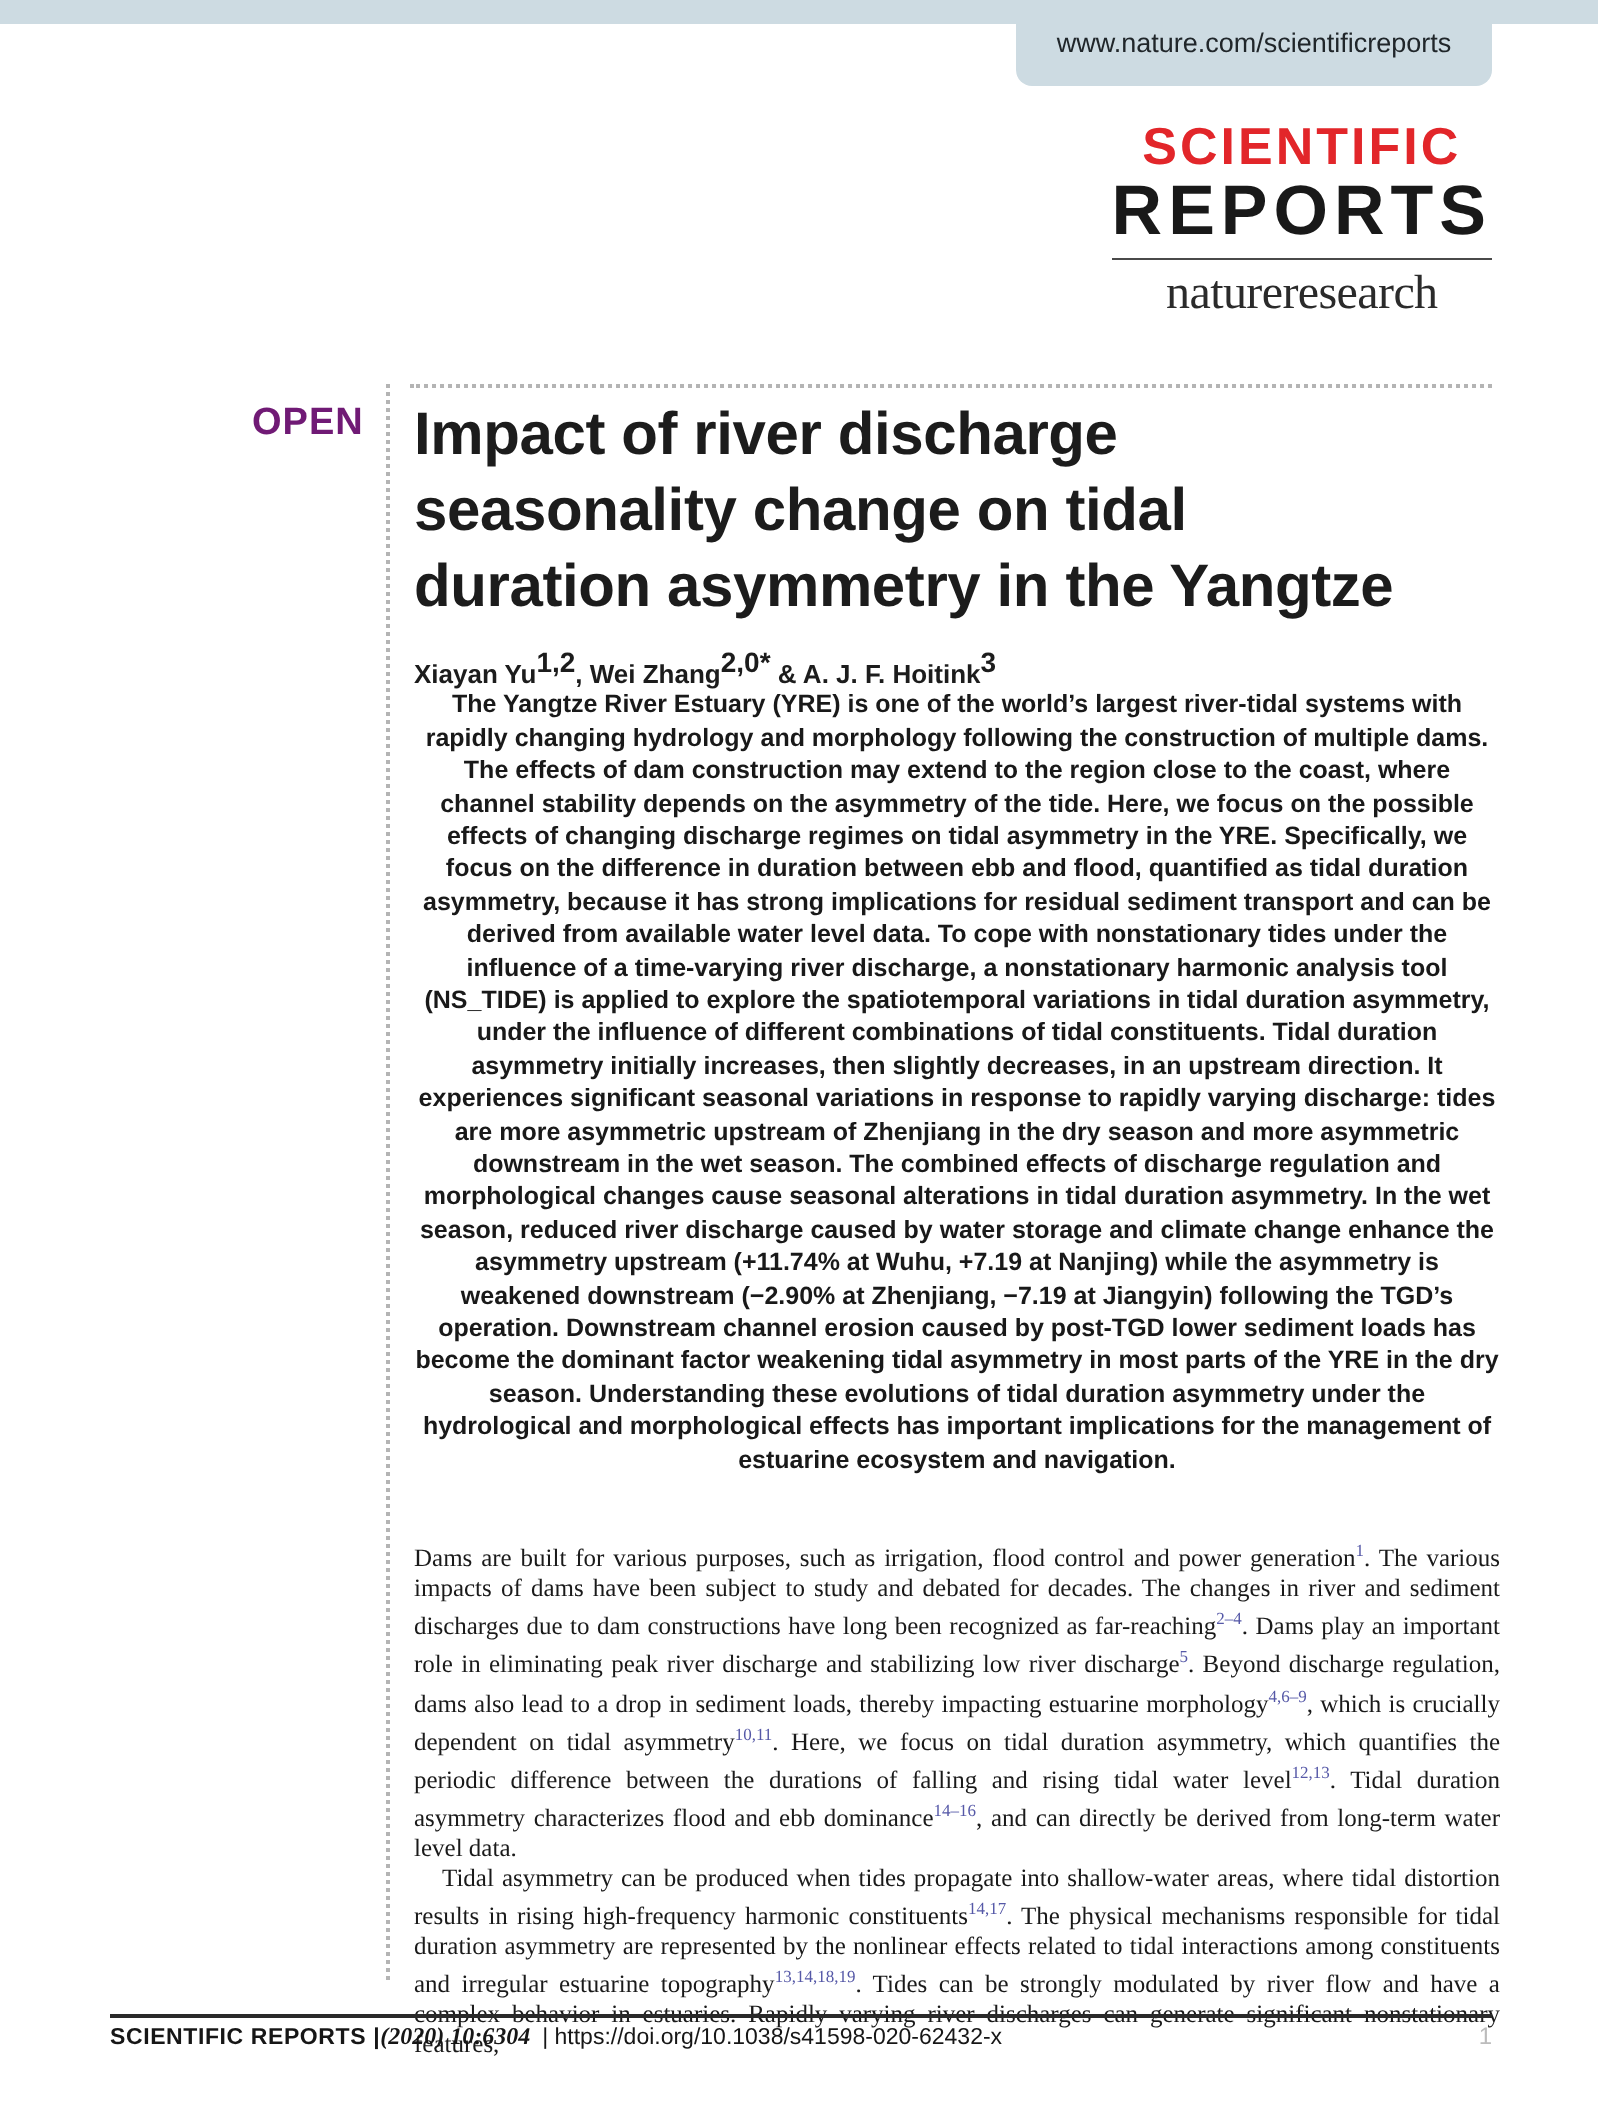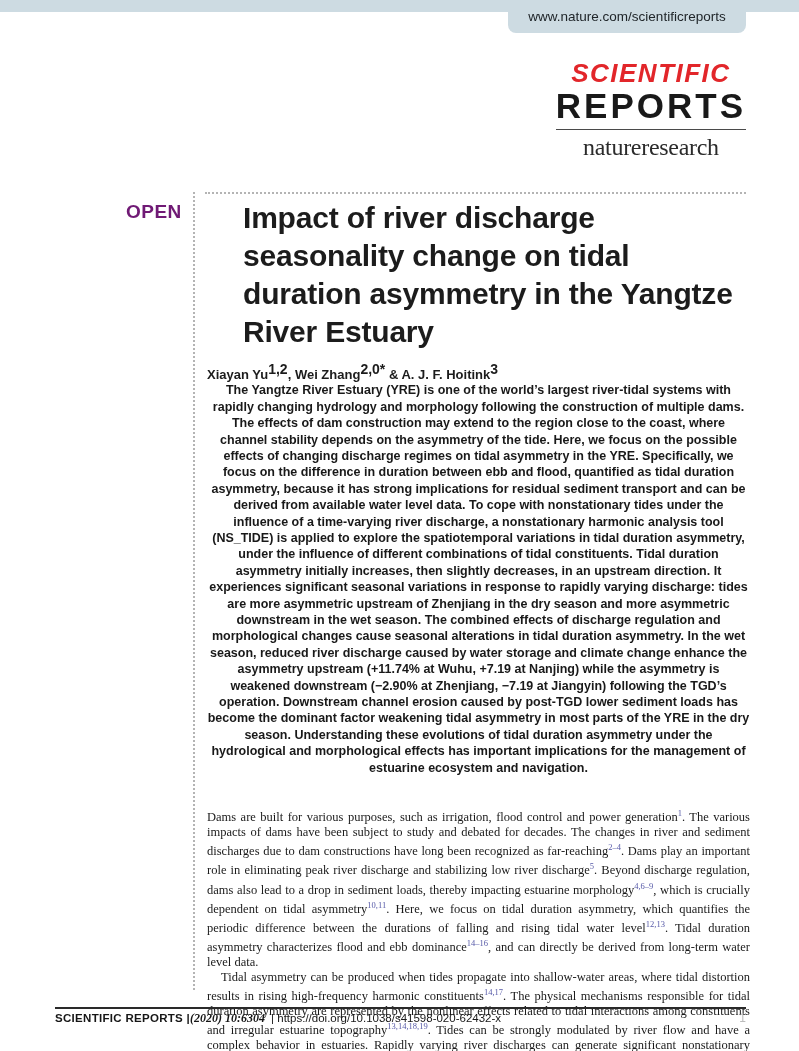--- a/index.html
+++ b/index.html
@@ -3,41 +3,41 @@
 <meta charset="utf-8">
 <style>
   html,body{margin:0;padding:0;}
   body{
     width:799px;height:1051px;position:relative;background:#ffffff;
     font-family:"Liberation Sans",sans-serif;color:#1a1a1a;overflow:hidden;
   }
   
   .top-strip{position:absolute;top:0;left:0;width:799px;height:12px;background:#cddbe2;}
   .url-tab{
-    position:absolute;top:0;right:53px;height:33px;min-width:238px;
+    position:absolute;top:0;right:53px;height:43px;min-width:238px;
     background:#cddbe2;border-radius:0 0 8px 8px;
     display:flex;align-items:center;justify-content:center;
     font-size:13.5px;color:#20262a;padding:0 16px;box-sizing:border-box;
   }
   
   .logo{position:absolute;top:60px;right:53px;width:fit-content;text-align:center;}
-  .logo-line1{display:block;font-weight:bold;font-size:26px;letter-spacing:1.5px;color:#e2262a;line-height:1.05;font-style:italic;}
+  .logo-line1{display:block;font-weight:bold;font-size:26px;letter-spacing:1.5px;color:#e2262a;line-height:1.05;}
   .logo-line2{display:block;font-weight:bold;font-size:35px;letter-spacing:3px;color:#191919;line-height:1.05;margin-top:1px;}
   .logo-rule{border:none;border-top:1.5px solid #4a4a4a;margin:4px 0 4px 0;}
   .logo-brand{display:block;font-family:"Liberation Serif",serif;font-size:24px;color:#2b2b2b;letter-spacing:-0.3px;}
   
   .dotted-h{position:absolute;left:205px;top:192px;width:541px;border-top:2px dotted #b4b4b4;}
   .dotted-v{position:absolute;left:193px;top:192px;height:798px;border-left:2px dotted #b4b4b4;}
   .open-label{
     position:absolute;left:126px;top:201px;width:60px;
     font-size:19px;font-weight:bold;color:#701a75;letter-spacing:0.5px;
   }
   
   .main-col{position:absolute;left:207px;top:199px;width:543px;}
-  .article-title{font-size:30px;line-height:38px;font-weight:bold;color:#1c1c1c;letter-spacing:-0.2px;margin-left:36px;}
+  .article-title{font-size:30px;line-height:38px;font-weight:bold;color:#1c1c1c;letter-spacing:-0.2px;}
   .authors{margin-top:10px;font-size:13px;font-weight:bold;color:#1c1c1c;}
   .authors sup{font-size:14px;}
   .abstract{
     font-size:12.5px;line-height:16.4px;font-weight:bold;color:#191919;
     text-align:center;
   }
   .body-text{
     margin-top:30px;font-family:"Liberation Serif",serif;
     font-size:12.5px;line-height:15px;color:#1a1a1a;text-align:justify;
   }
@@ -73,21 +73,20 @@
 <div class="dotted-h"></div>
 <div class="dotted-v"></div>
 
 <div class="open-label">OPEN</div>
 
 <div class="main-col">
   <div class="article-title">
     <div>Impact of river discharge</div>
     <div>seasonality change on tidal</div>
     <div>duration asymmetry in the Yangtze</div>
-    <div>River Estuary</div>
   </div>
 
   <div class="authors">Xiayan Yu<sup>1,2</sup>, Wei Zhang<sup>2,0*</sup> &amp; A. J. F. Hoitink<sup>3</sup></div>
 
   <div class="abstract">The Yangtze River Estuary (YRE) is one of the world’s largest river-tidal systems with rapidly changing hydrology and morphology following the construction of multiple dams. The effects of dam construction may extend to the region close to the coast, where channel stability depends on the asymmetry of the tide. Here, we focus on the possible effects of changing discharge regimes on tidal asymmetry in the YRE. Specifically, we focus on the difference in duration between ebb and flood, quantified as tidal duration asymmetry, because it has strong implications for residual sediment transport and can be derived from available water level data. To cope with nonstationary tides under the influence of a time-varying river discharge, a nonstationary harmonic analysis tool (NS_TIDE) is applied to explore the spatiotemporal variations in tidal duration asymmetry, under the influence of different combinations of tidal constituents. Tidal duration asymmetry initially increases, then slightly decreases, in an upstream direction. It experiences significant seasonal variations in response to rapidly varying discharge: tides are more asymmetric upstream of Zhenjiang in the dry season and more asymmetric downstream in the wet season. The combined effects of discharge regulation and morphological changes cause seasonal alterations in tidal duration asymmetry. In the wet season, reduced river discharge caused by water storage and climate change enhance the asymmetry upstream (+11.74% at Wuhu, +7.19 at Nanjing) while the asymmetry is weakened downstream (−2.90% at Zhenjiang, −7.19 at Jiangyin) following the TGD’s operation. Downstream channel erosion caused by post-TGD lower sediment loads has become the dominant factor weakening tidal asymmetry in most parts of the YRE in the dry season. Understanding these evolutions of tidal duration asymmetry under the hydrological and morphological effects has important implications for the management of estuarine ecosystem and navigation.</div>
 
   <div class="body-text">
     <p class="refs">Dams are built for various purposes, such as irrigation, flood control and power generation<sup>1</sup>. The various impacts of dams have been subject to study and debated for decades. The changes in river and sediment discharges due to dam constructions have long been recognized as far-reaching<sup>2–4</sup>. Dams play an important role in eliminating peak river discharge and stabilizing low river discharge<sup>5</sup>. Beyond discharge regulation, dams also lead to a drop in sediment loads, thereby impacting estuarine morphology<sup>4,6–9</sup>, which is crucially dependent on tidal asymmetry<sup>10,11</sup>. Here, we focus on tidal duration asymmetry, which quantifies the periodic difference between the durations of falling and rising tidal water level<sup>12,13</sup>. Tidal duration asymmetry characterizes flood and ebb dominance<sup>14–16</sup>, and can directly be derived from long-term water level data.</p>
     <p class="refs indent">Tidal asymmetry can be produced when tides propagate into shallow-water areas, where tidal distortion results in rising high-frequency harmonic constituents<sup>14,17</sup>. The physical mechanisms responsible for tidal duration asymmetry are represented by the nonlinear effects related to tidal interactions among constituents and irregular estuarine topography<sup>13,14,18,19</sup>. Tides can be strongly modulated by river flow and have a complex behavior in estuaries. Rapidly varying river discharges can generate significant nonstationary features,</p>
   </div>

